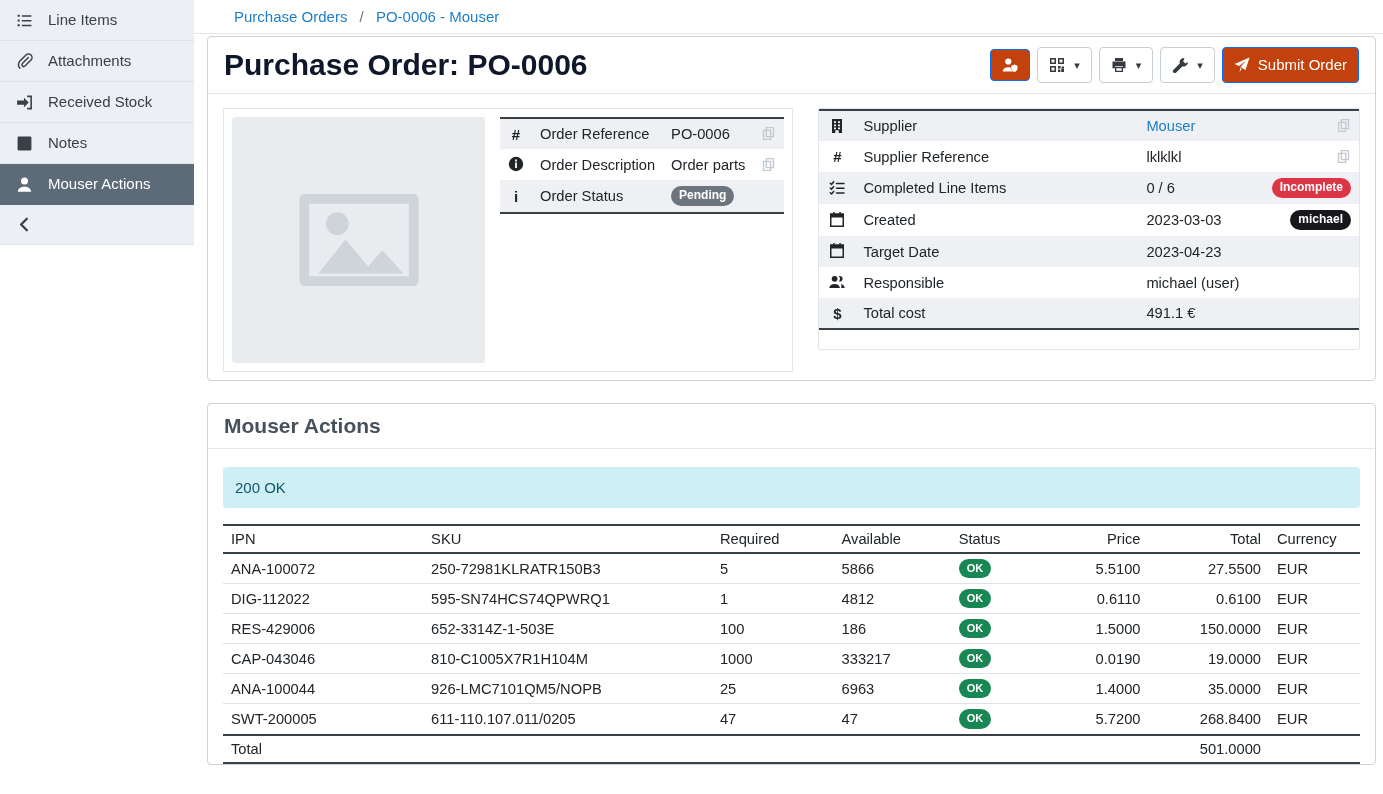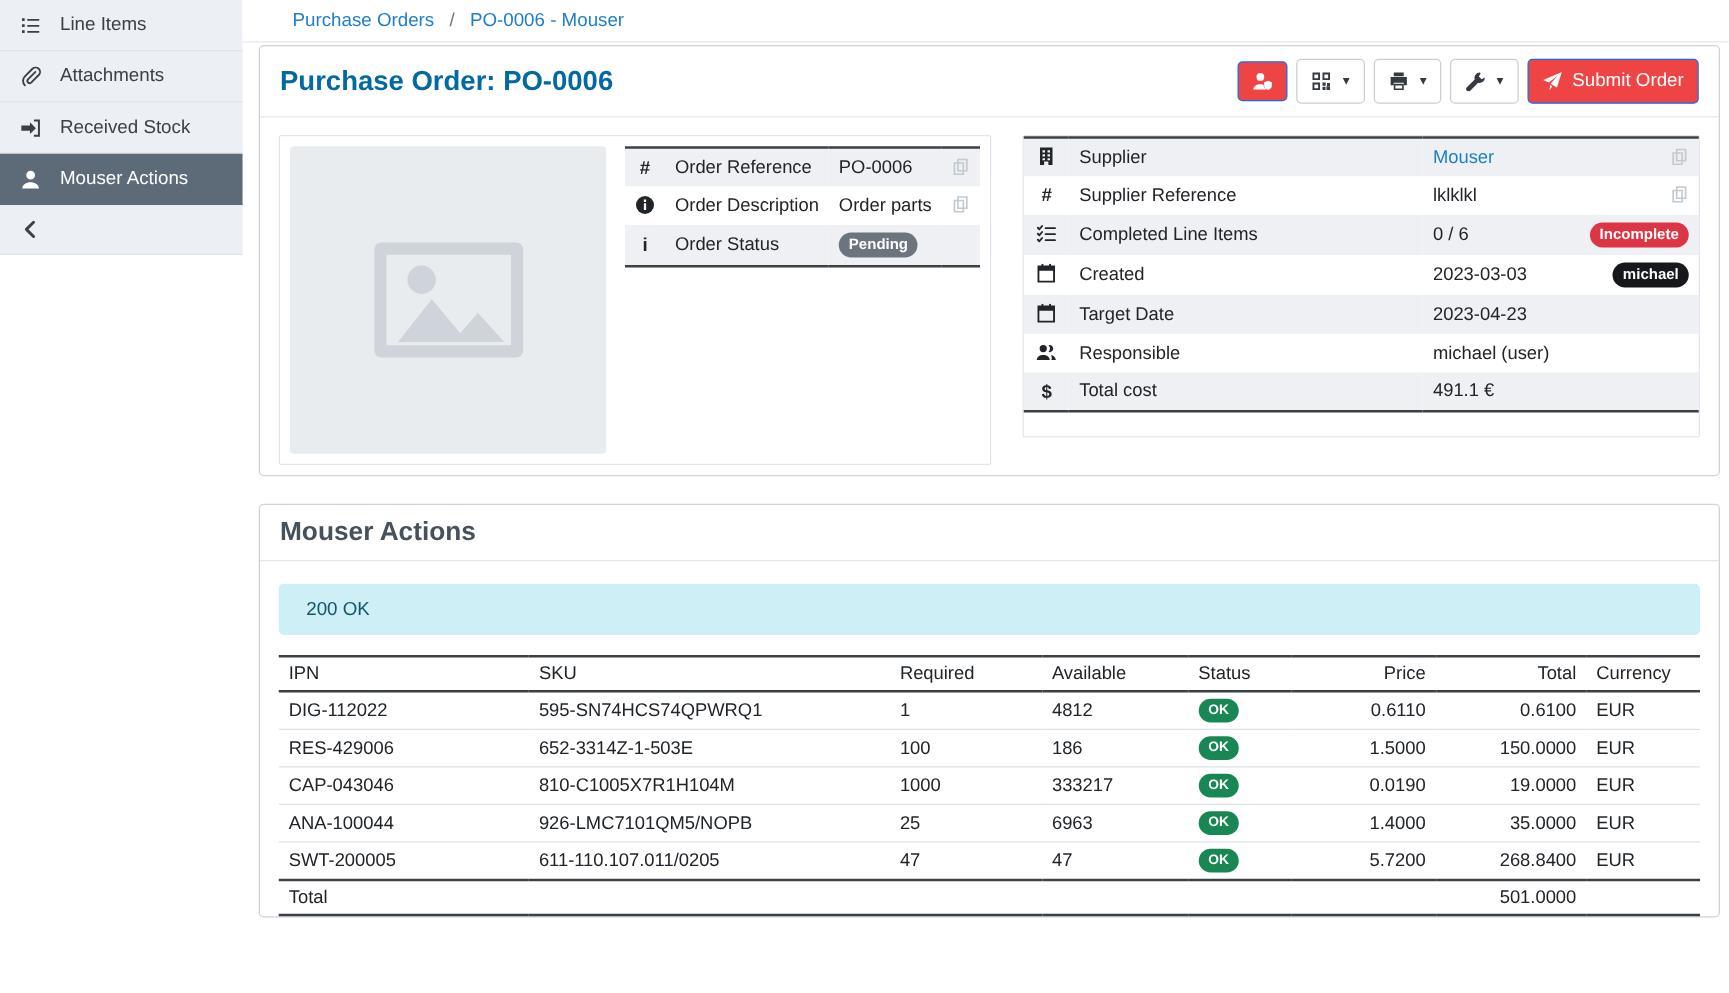--- a/index.html
+++ b/index.html
@@ -23,27 +23,27 @@
   
   .main { flex:1; display:flex; flex-direction:column; min-width:0; }
   .breadcrumb-bar { padding:8px 10px 8px 40px; border-bottom:1px solid #e4e7ea; font-size:15px; background:#fff; }
   .bc-link { color:#1f7ec8; text-decoration:none; cursor:pointer; }
   .bc-sep { color:#6c757d; margin:0 8px; }
   .content { padding:2px 7px 0 13px; }
 
   .panel { border:1px solid #ced3d8; border-radius:4px; background:#fff; }
   .panel-head { display:flex; align-items:center; justify-content:space-between;
                 padding:10px 16px; border-bottom:1px solid #e4e7ea; }
-  .page-title { margin:0; font-size:22px; font-weight:600; color:#0369a1; }
+  .page-title { margin:0; font-size:30px; font-weight:600; color:#0f172a; }
   .section-title { margin:0; font-size:21px; font-weight:600; color:#47515b; }
 
   .toolbar { display:flex; align-items:center; gap:7px; }
   .btn { display:inline-flex; align-items:center; gap:8px; border-radius:4px; border:1px solid transparent;
          font-size:15px; padding:7px 11px; cursor:pointer; background:#fff; font-family:inherit; line-height:20px; }
-  .btn-blue { background:#ef4444; border-color:#0d6efd; color:#fff; }
+  .btn-blue { background:#c2410c; border-color:#0d6efd; color:#fff; }
   .btn-outline { border-color:#c9ced4; color:#343a40; background:#fff; }
   .caret { font-size:11px; color:#343a40; margin-left:1px; }
   .btn-dark { background:#212529; border-color:#212529; color:#fff; padding:8px 13px; }
 
   
   .order-body { display:flex; gap:25px; padding:14px 15px 8px; align-items:flex-start; }
   .detail-box { border:1px solid #e2e5e9; border-radius:2px; background:#fff; }
   .left-box { flex:0 0 562px; display:flex; gap:15px; padding:8px; }
   .thumb { width:253px; height:246px; flex:0 0 253px; background:#e9ecef; border-radius:3px;
            display:flex; align-items:center; justify-content:center; }
@@ -68,21 +68,21 @@
   .badge { display:inline-block; padding:3px 8px 4px; border-radius:10px; font-size:12px;
            font-weight:700; line-height:1.1; color:#fff; }
   .badge-gray { background:#6c757d; }
   .badge-red { background:#dc3545; }
   .badge-black { background:#16181b;border-radius:10px; }
   .badge-green { background:#198754; font-size:11px; padding:3px 8px 4px; }
 
   
   .panel2 { margin-top:22px; }
   .actions-body { padding:10px 15px 0; }
-  .alert-info { background:#cfeff7; color:#11576a; padding:12px 22px; border-radius:4px;
+  .alert-info { background:#cfeff7; color:#11576a; padding:12px 12px; border-radius:4px;
                 margin:8px 0 16px; font-size:15px; }
 
   .rtable { width:100%; border-collapse:collapse; font-size:14.7px; }
   .rtable th { text-align:left; font-weight:400; padding:5px 8px;
                border-top:2px solid #3a4046; border-bottom:2px solid #3a4046; }
   .rtable td { padding:5px 8px; border-top:1px solid #dee2e6; }
   .rtable tbody tr:first-child td { border-top:none; }
   .rtable .num { text-align:right; }
   .rtable tfoot td { border-top:2px solid #3a4046; border-bottom:2px solid #3a4046; }
 </style>
@@ -171,20 +171,26 @@
       <svg class="ic">
           <use href="#i-clip"></use>
         </svg>
       <span>Attachments</span>
     </div>
     <div class="side-item">
       <svg class="ic">
           <use href="#i-signin"></use>
         </svg>
       <span>Received Stock</span>
+    </div>
+    <div class="side-item">
+      <svg class="ic">
+          <use href="#i-note"></use>
+        </svg>
+      <span>Notes</span>
     </div>
     <div class="side-item active">
       <svg class="ic">
           <use href="#i-user"></use>
         </svg>
       <span>Mouser Actions</span>
     </div>
     <div class="side-item side-collapse">
       <svg class="ic">
           <use href="#i-chevl"></use>
@@ -369,20 +375,30 @@
                 <th>Required</th>
                 <th>Available</th>
                 <th>Status</th>
                 <th class="num">Price</th>
                 <th class="num">Total</th>
                 <th>Currency</th>
               </tr>
             </thead>
             <tbody>
               <tr>
+                <td>ANA-100072</td>
+                <td>250-72981KLRATR150B3</td>
+                <td>5</td>
+                <td>5866</td>
+                <td><span class="badge badge-green">OK</span></td>
+                <td class="num">5.5100</td>
+                <td class="num">27.5500</td>
+                <td>EUR</td>
+              </tr>
+              <tr>
                 <td>DIG-112022</td>
                 <td>595-SN74HCS74QPWRQ1</td>
                 <td>1</td>
                 <td>4812</td>
                 <td><span class="badge badge-green">OK</span></td>
                 <td class="num">0.6110</td>
                 <td class="num">0.6100</td>
                 <td>EUR</td>
               </tr>
               <tr>

